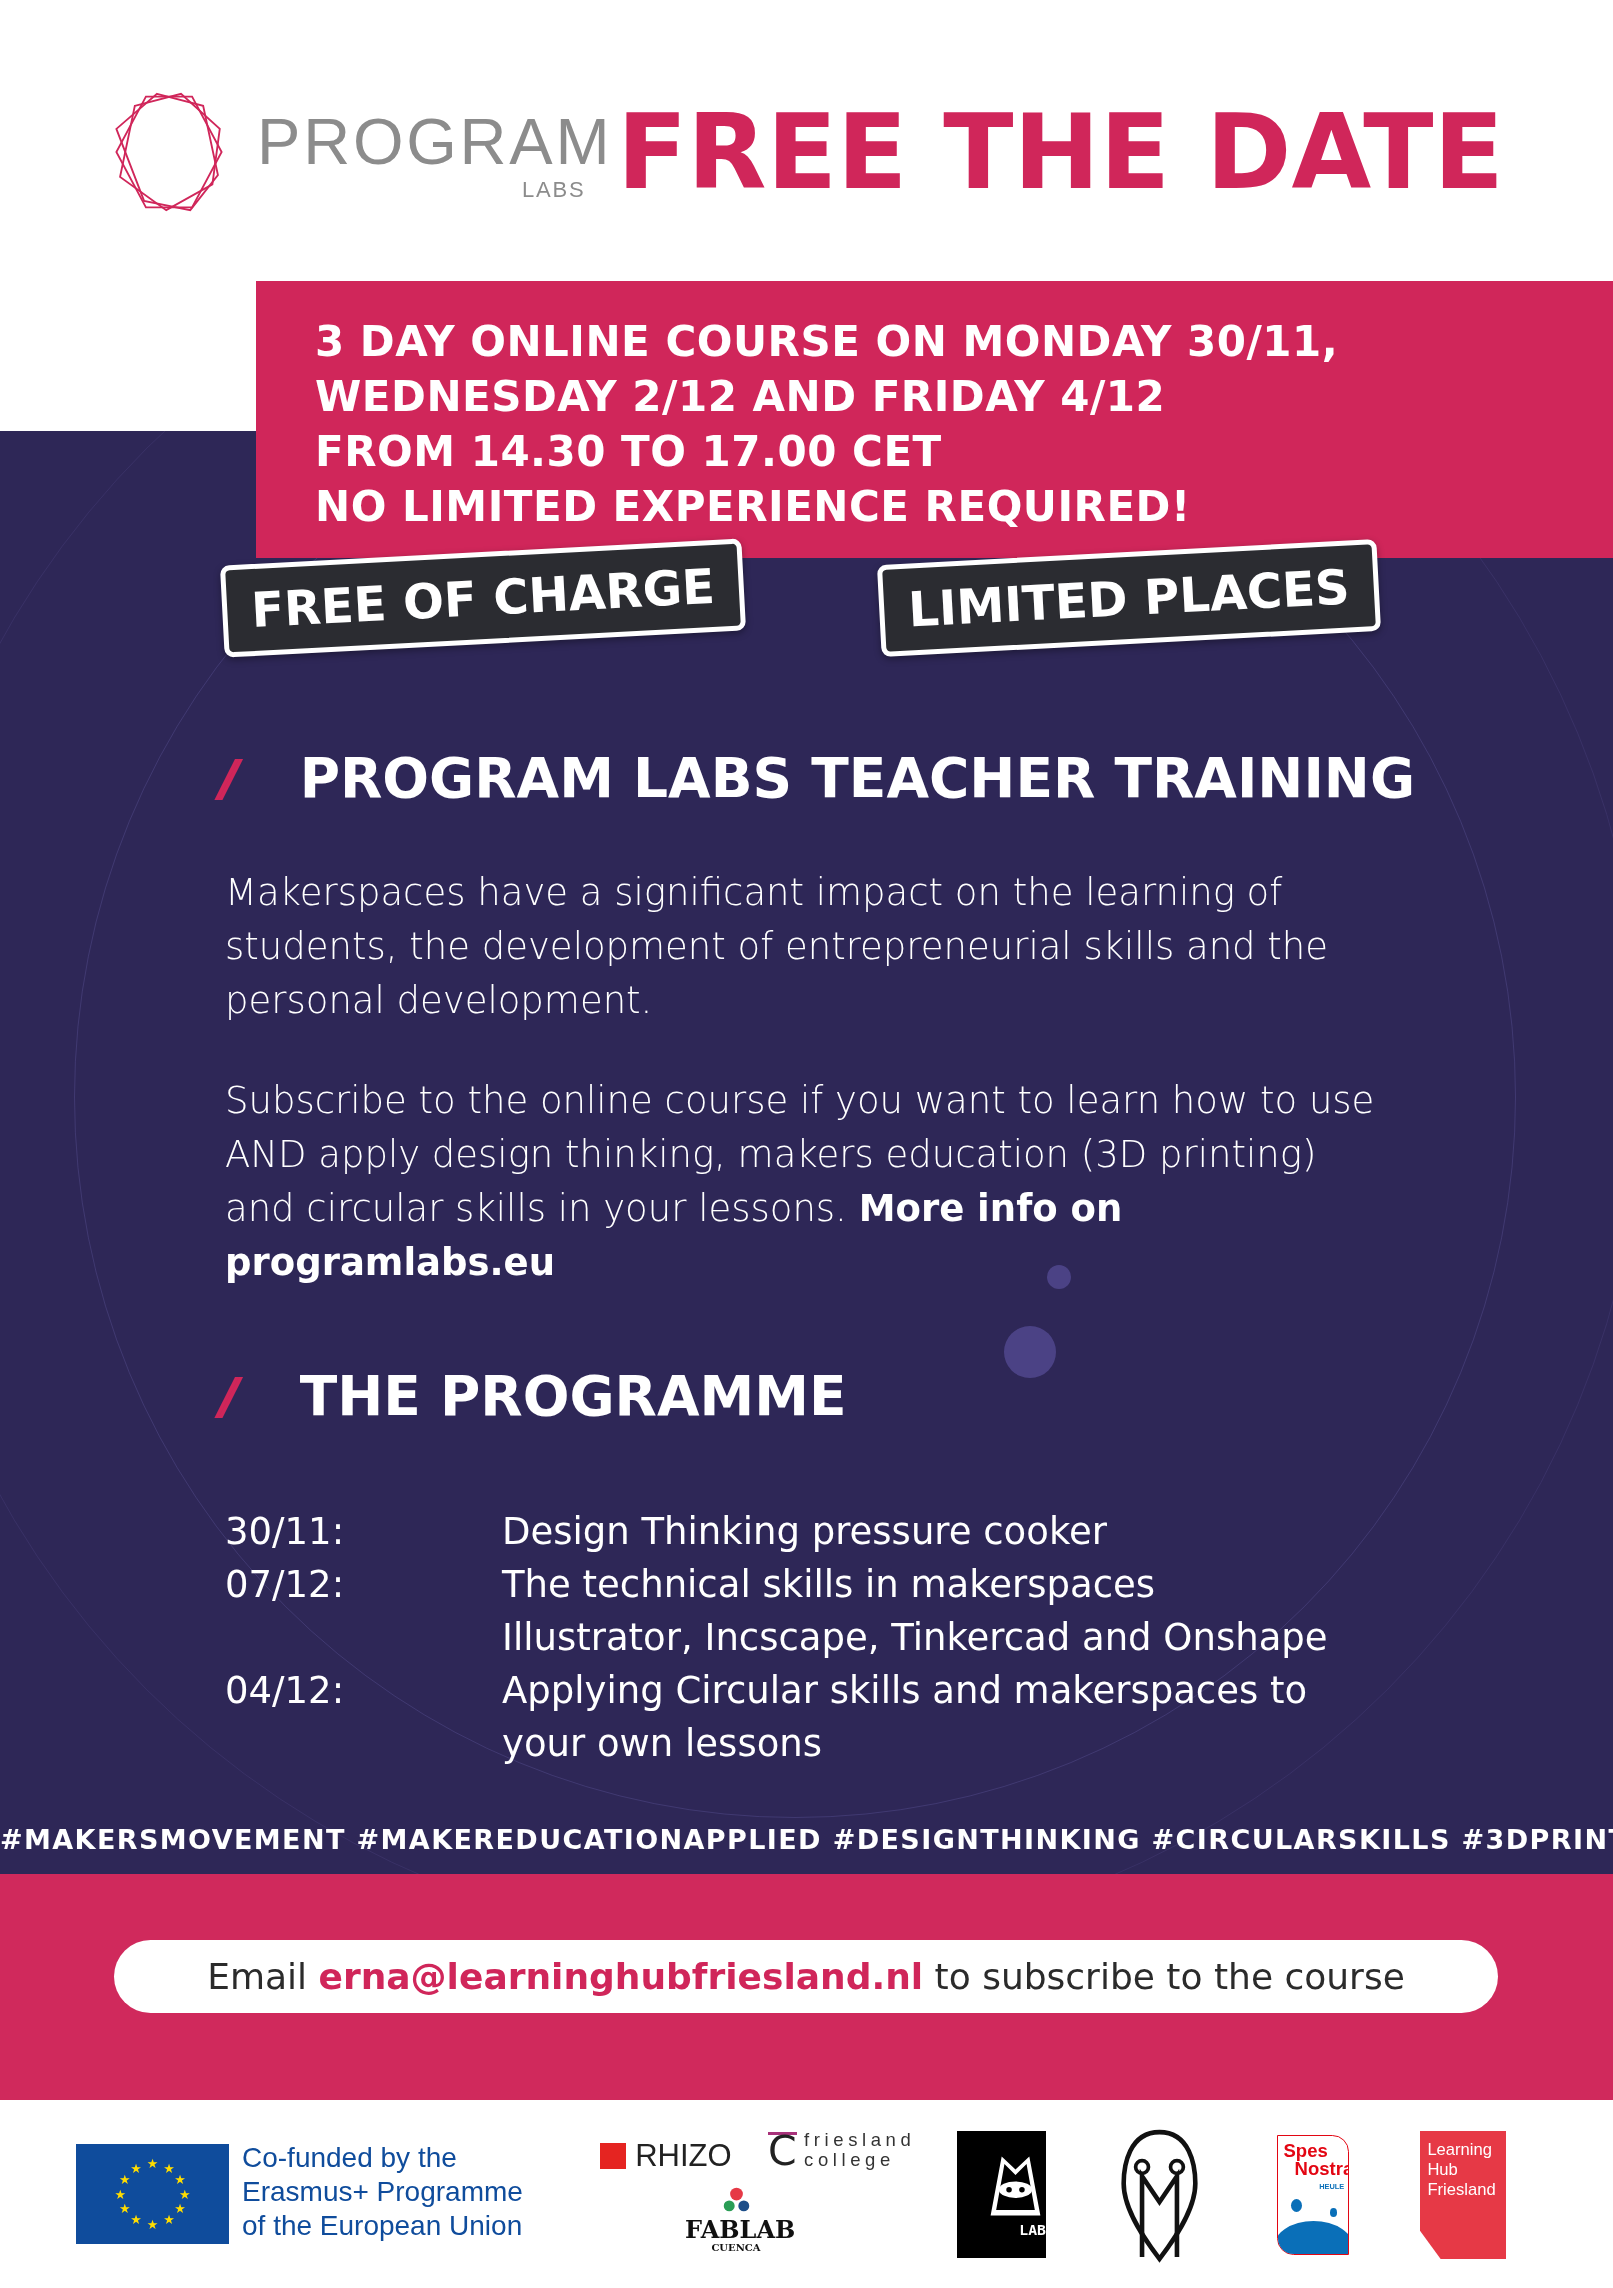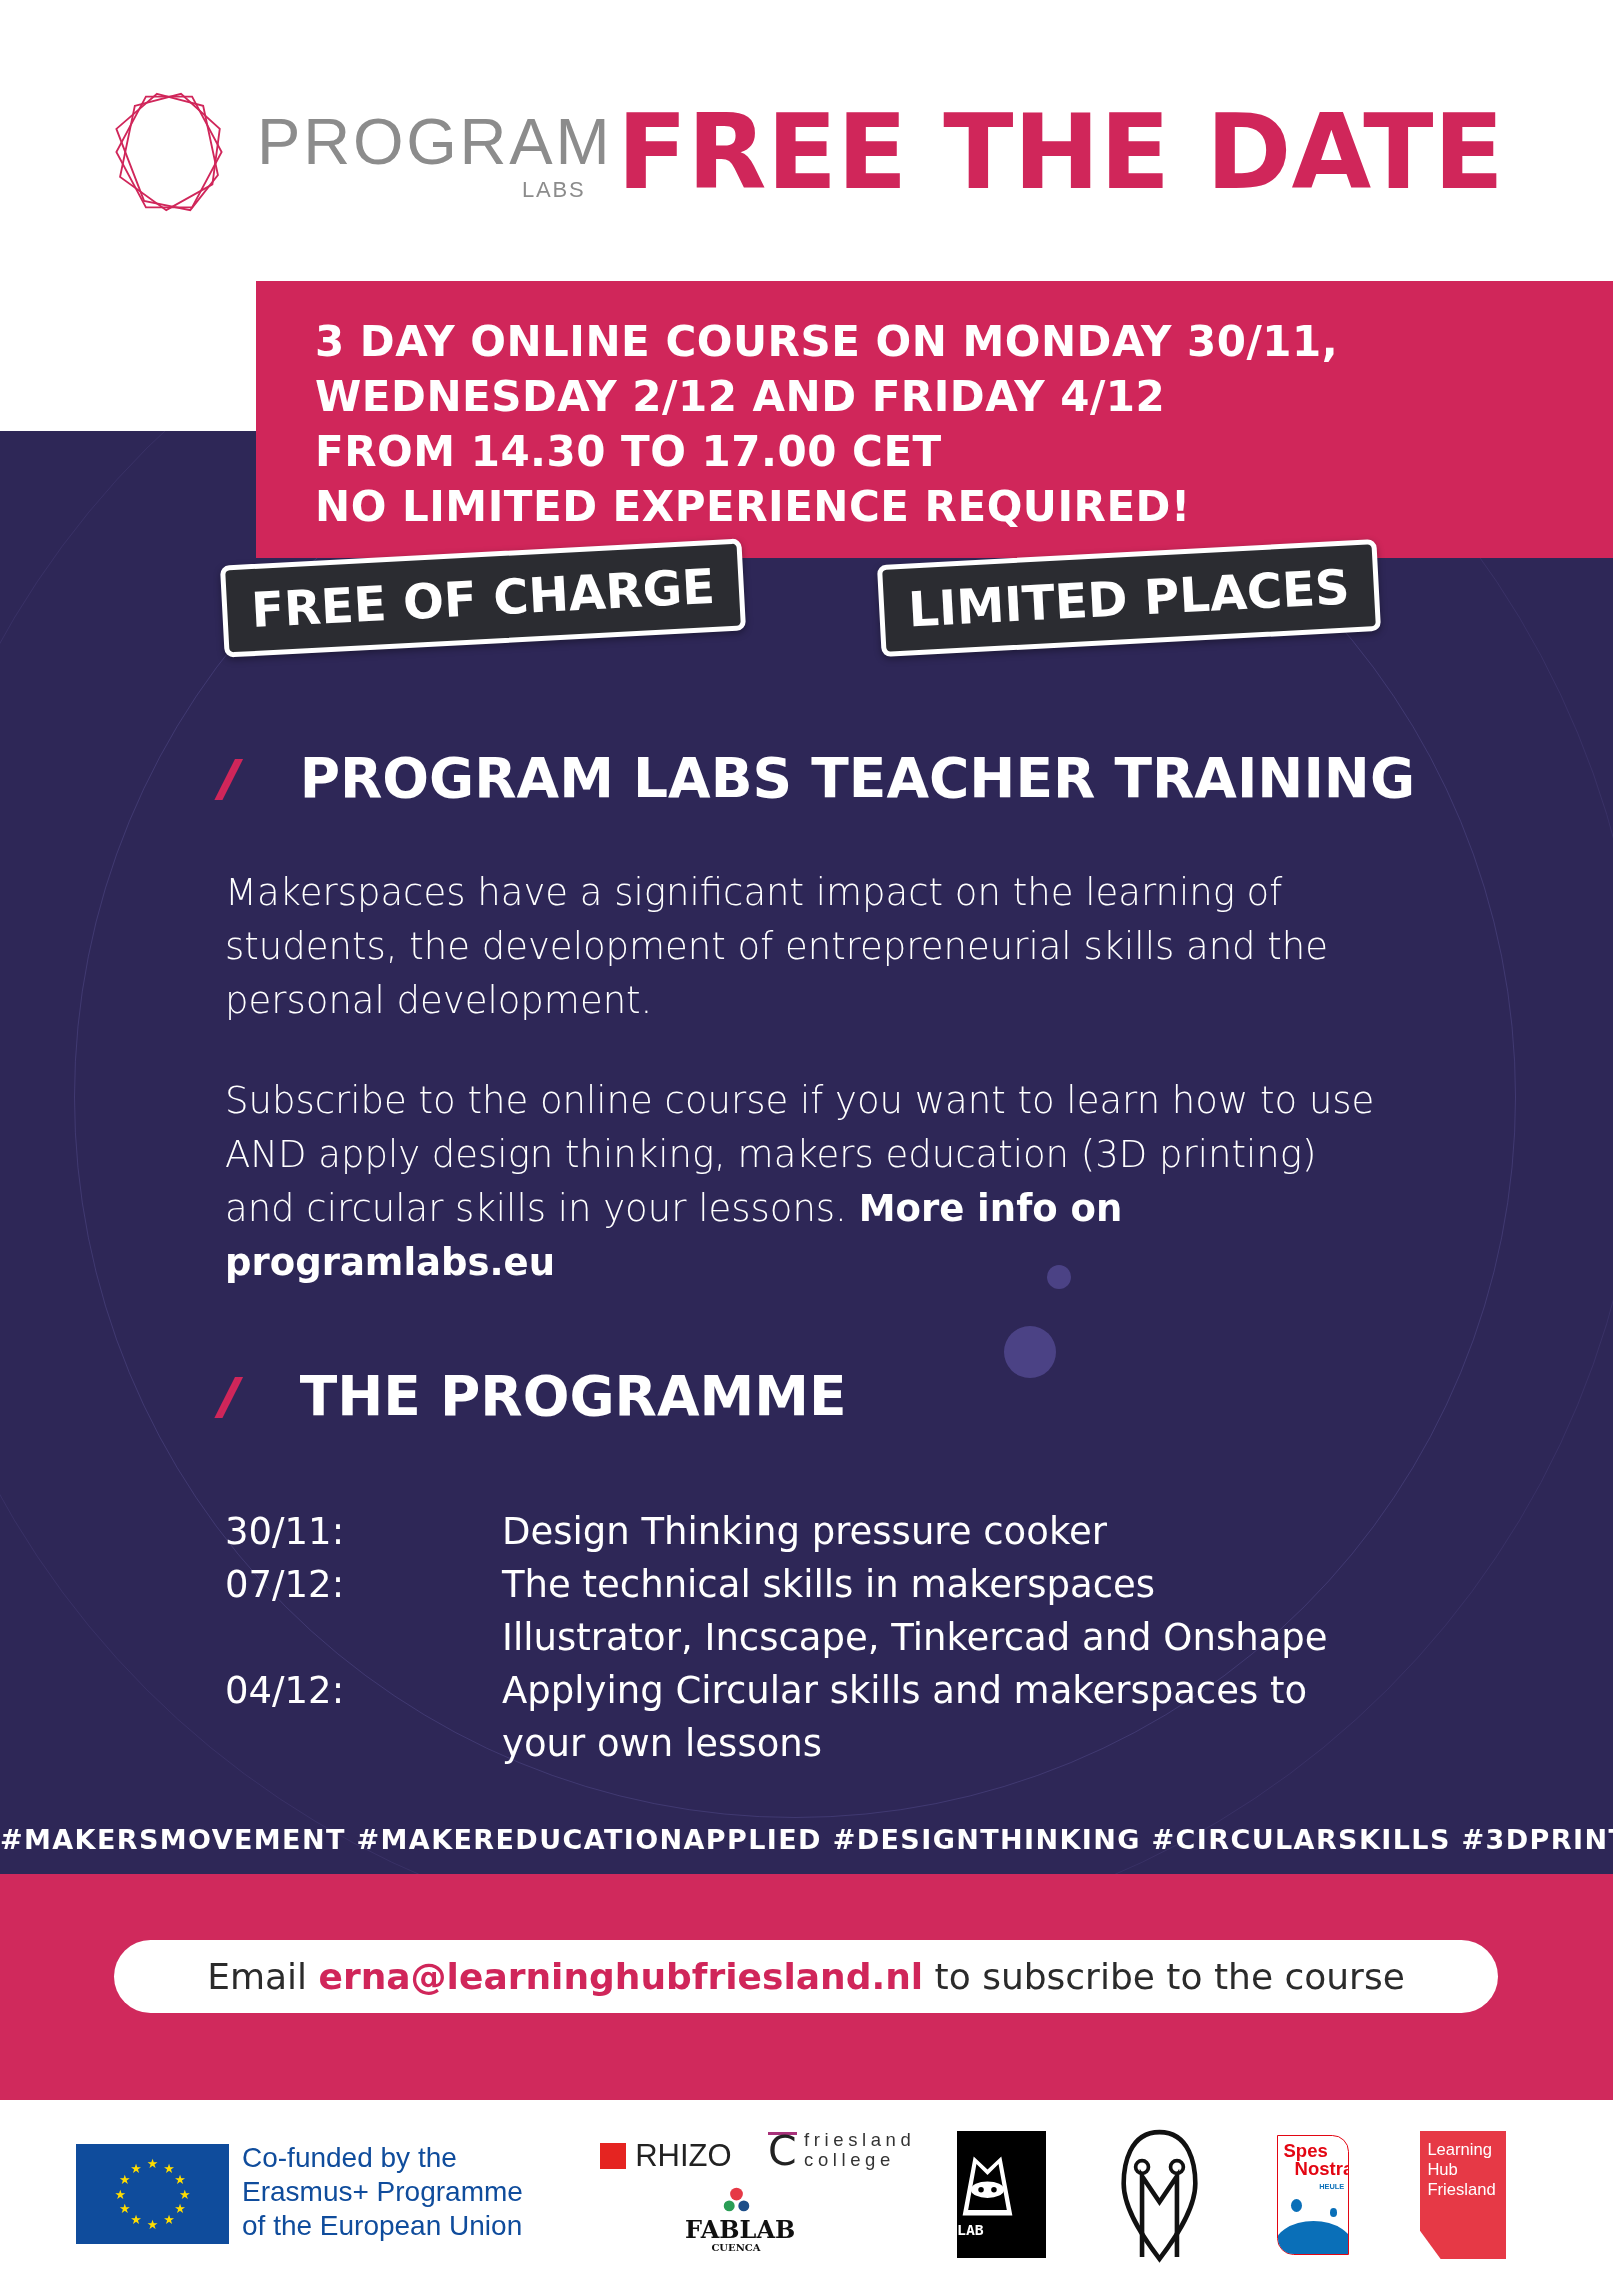--- a/index.html
+++ b/index.html
@@ -150,21 +150,21 @@
 <div class="abs" style="left:685px;top:2184px;width:102px;text-align:center;">
   <svg width="31" height="31" viewBox="0 0 34 34">
     <circle cx="17" cy="11" r="7" fill="#e63946"></circle>
       <circle cx="9" cy="24" r="6" fill="#2a9d55"></circle>
       <circle cx="25" cy="24" r="6" fill="#1d4e89"></circle>
   </svg>
   <div style="font-family:'DejaVu Serif',serif;font-weight:bold;font-size:24px;color:#111;line-height:24px;">FABLAB</div>
   <div style="font-family:'DejaVu Serif',serif;font-weight:bold;font-size:10px;color:#111;">CUENCA</div>
 </div>
 
-<div class="abs" style="left:957px;top:2131px;width:89px;height:127px;background:#000;display:flex;flex-direction:column;align-items:flex-start;justify-content:center;">
+<div class="abs" style="left:957px;top:2131px;width:89px;height:127px;background:#000;display:flex;flex-direction:column;align-items:flex-end;justify-content:center;">
   <svg width="61" height="70" viewBox="0 0 66 76">
     <polygon points="6,70 18,6 33,20 48,6 60,70" fill="#fff"></polygon>
     <polygon points="12,64 21,14 33,26 45,14 54,64" fill="#000"></polygon>
     <ellipse cx="33" cy="42" rx="18" ry="9" fill="#fff"></ellipse>
     <circle cx="26" cy="42" r="3" fill="#000"></circle>
       <circle cx="40" cy="42" r="3" fill="#000"></circle>
   </svg>
   <span style="color:#fff;font-family:'DejaVu Sans Mono',monospace;font-size:14.8px;font-weight:bold;">LAB</span>
 </div>
 

